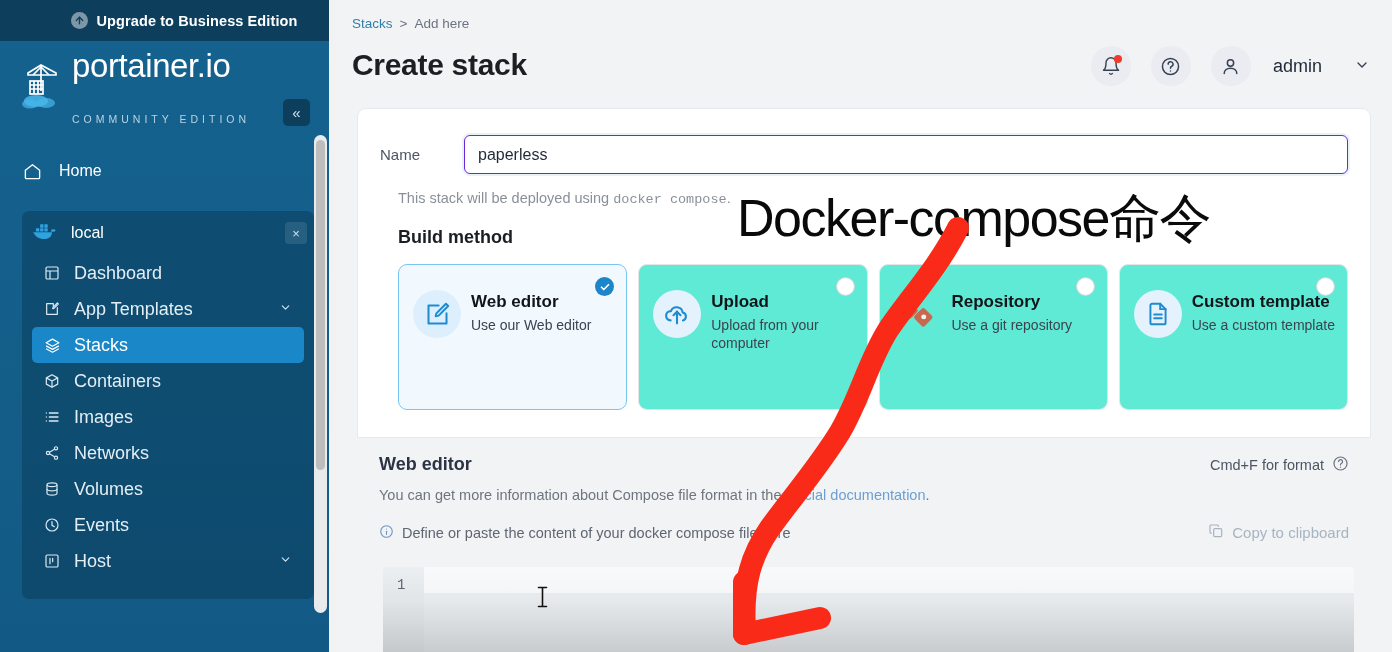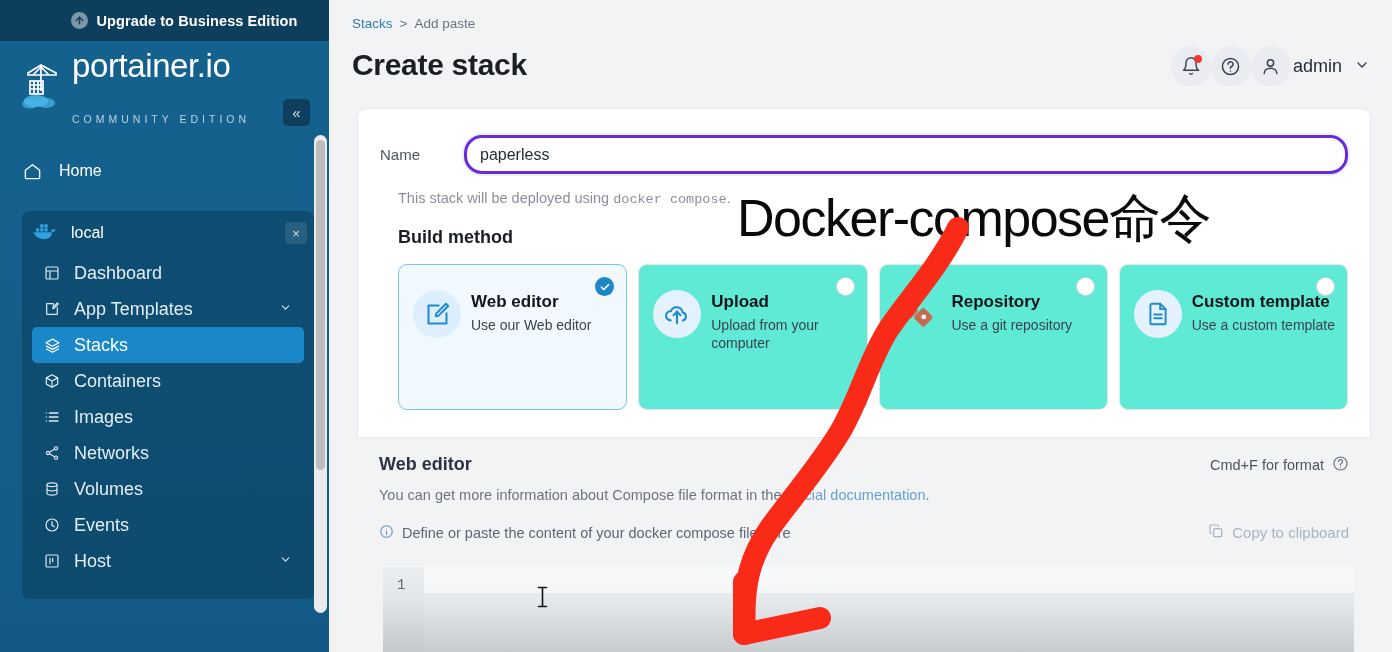--- a/index.html
+++ b/index.html
@@ -130,21 +130,21 @@
     display: flex; align-items: center; gap: 7px;
   }
   .breadcrumb a { color: #2f7eac; text-decoration: none; cursor: pointer; }
   .page-title {
     position: absolute; left: 16px; top: 48px;
     font-size: 30px; font-weight: bold; color: #1b1f23;
     letter-spacing: -0.3px;
   }
   .topbar-right {
     position: absolute; right: 22px; top: 46px;
-    display: flex; align-items: center; gap: 0;
+    display: flex; align-items: center; gap: 20px;
   }
   .icon-btn {
     width: 40px; height: 40px; border-radius: 50%;
     background: #eaecf1;
     display: flex; align-items: center; justify-content: center;
     position: relative; cursor: pointer; border: none;
   }
   .notif-dot {
     position: absolute; right: 9px; top: 9px;
     width: 8px; height: 8px; border-radius: 50%;
@@ -160,21 +160,21 @@
     border: 1px solid #e7e9ee;
     border-radius: 9px;
     overflow: hidden;
   }
   .form-pad { padding: 26px 22px 0 22px; }
 
   .name-row { display: flex; align-items: center; }
   .name-label { width: 84px; font-size: 15px; color: #4b5563; }
   .name-input {
     flex: 1; height: 39px;
-    border: 3px solid #6d28d9; border-radius: 18px;
+    border: 1px solid #6d28d9; border-radius: 6px;
     padding: 0 13px; font-size: 16px; color: #1f2937;
     font-family: "Liberation Sans", sans-serif;
     outline: none; background: #fff;
     box-shadow: 0 0 0 2px rgba(125,181,224,0.18);
     caret-color: #111;
   }
   .hint {
     margin: 16px 0 0 18px;
     font-size: 14.5px; color: #8a9099;
   }
@@ -475,21 +475,21 @@
     <div class="sb-thumb"></div>
     <div class="sb-edge"></div>
   </div>
 
   <div class="main">
 
     <div class="topbar">
       <div class="breadcrumb">
         <a>Stacks</a>
         <span>&gt;</span>
-        <span>Add paste</span>
+        <span>Add here</span>
       </div>
       <div class="page-title">Create stack</div>
 
       <div class="topbar-right">
         <button class="icon-btn">
           <svg width="20" height="20" viewBox="0 0 24 24" fill="none" stroke="#374151" stroke-width="1.7" stroke-linecap="round" stroke-linejoin="round">
             <path d="M18 8a6 6 0 1 0-12 0c0 7-3 9-3 9h18s-3-2-3-9"></path>
               <path d="M13.7 21a2 2 0 0 1-3.4 0"></path>
           </svg>
           <span class="notif-dot"></span>

